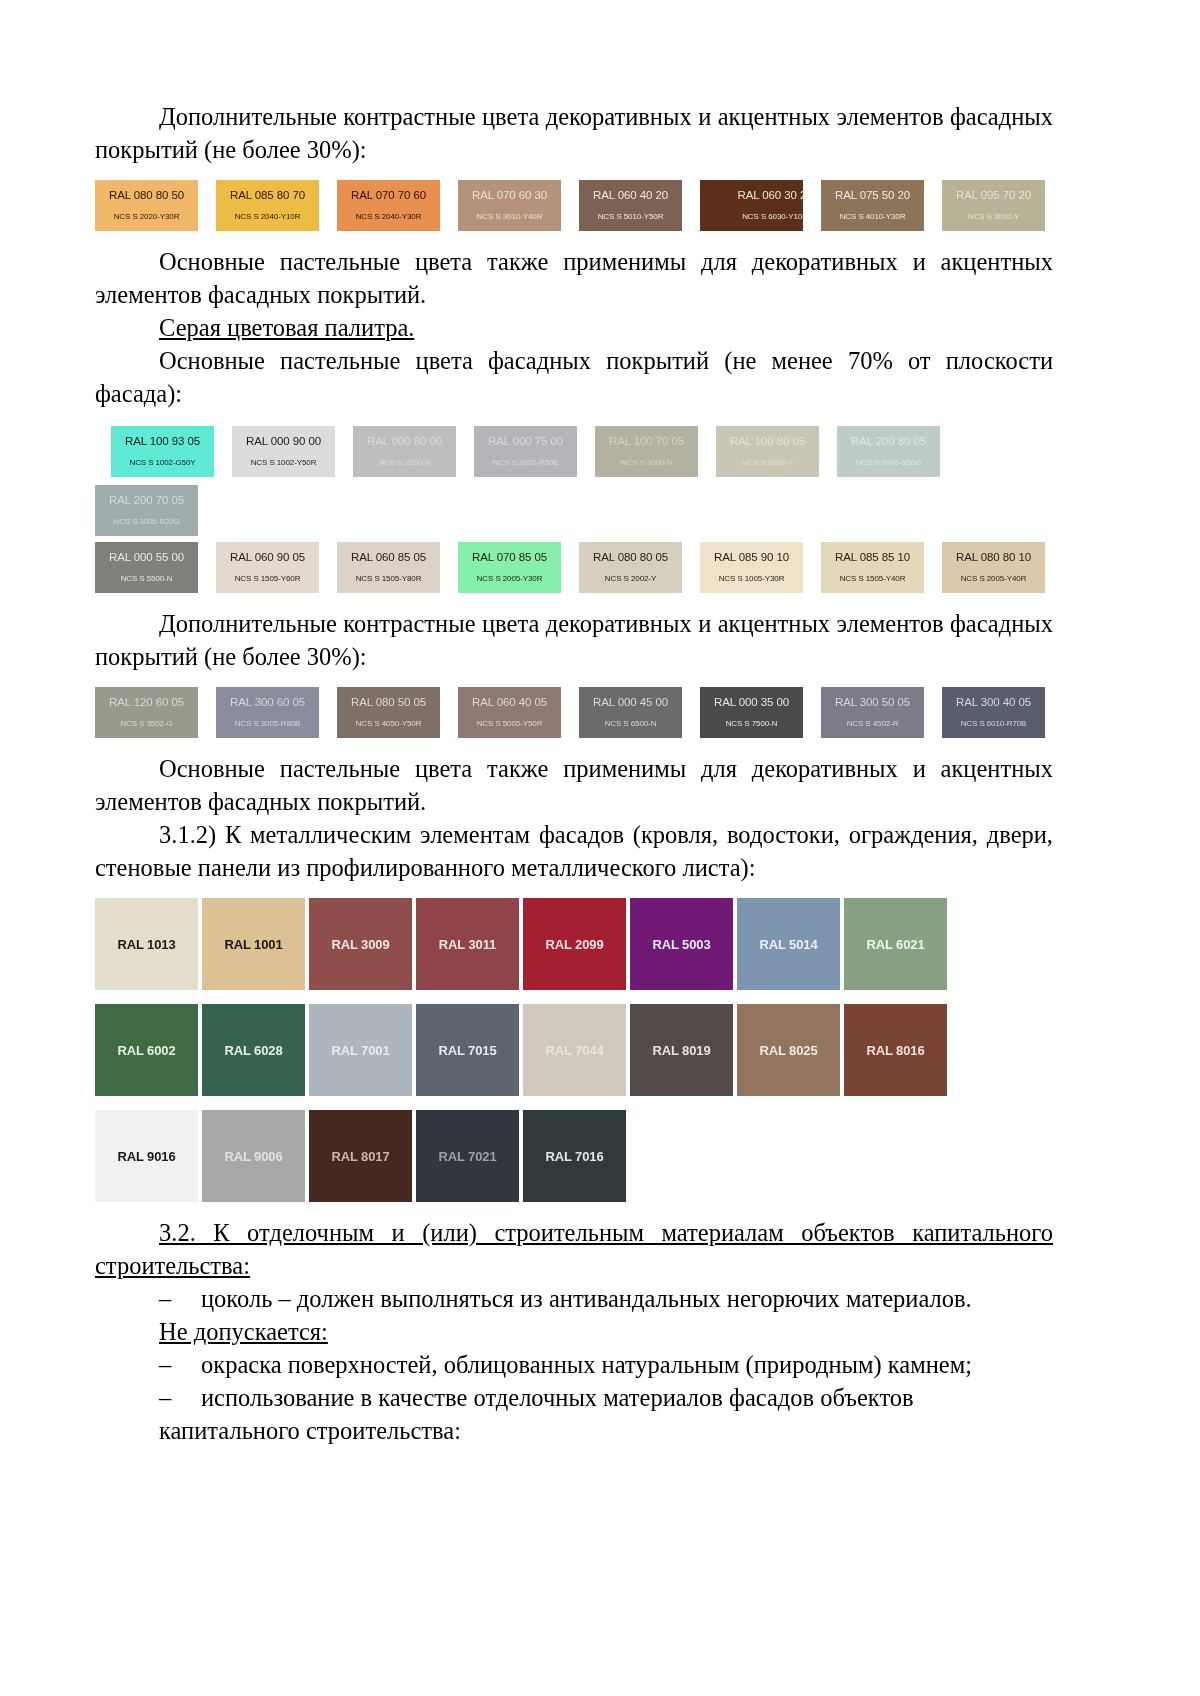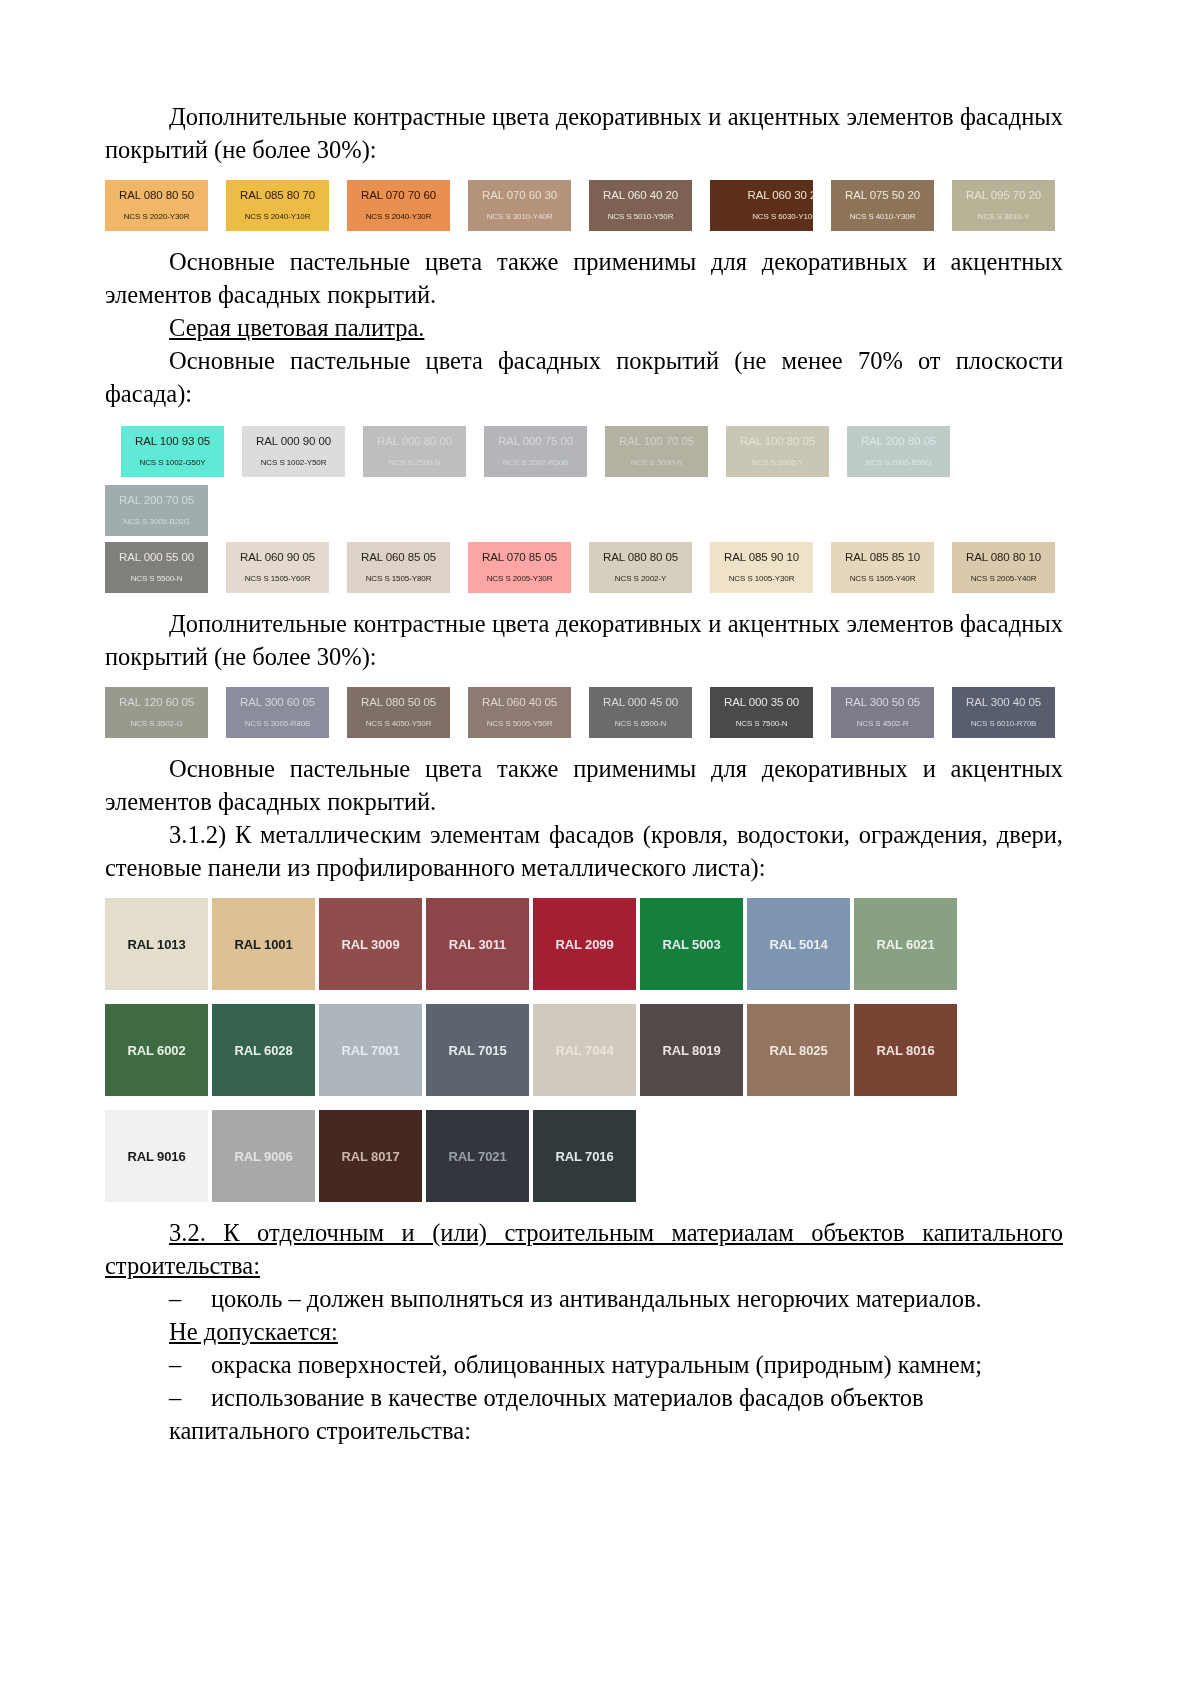--- a/index.html
+++ b/index.html
@@ -18,21 +18,21 @@
   .page {
     position: relative;
     width: 1200px;
     height: 1696px;
     background: #ffffff;
     padding: 0;
     box-sizing: border-box;
   }
   .content {
     position: absolute;
-    left: 105px;
+    left: 95px;
     top: 100px;
     width: 958px;
   }
   p.para {
     font-family: "Liberation Serif", serif;
     font-size: 24.5px;
     line-height: 33px;
     margin: 0 0 0 0;
     text-align: justify;
     text-justify: inter-word;
@@ -197,21 +197,21 @@
           <div class="ncs">NCS S 5500-N</div>
         </div>
         <div class="swatch" style="background: rgb(227, 217, 207); color: rgb(36, 29, 22);">
           <div class="ral">RAL 060 90 05</div>
           <div class="ncs">NCS S 1505-Y60R</div>
         </div>
         <div class="swatch" style="background: rgb(221, 210, 199); color: rgb(36, 29, 22);">
           <div class="ral">RAL 060 85 05</div>
           <div class="ncs">NCS S 1505-Y80R</div>
         </div>
-        <div class="swatch" style="background: #fca5a5; color: rgb(36, 29, 22);">
+        <div class="swatch" style="background: #86efac; color: rgb(36, 29, 22);">
           <div class="ral">RAL 070 85 05</div>
           <div class="ncs">NCS S 2005-Y30R</div>
         </div>
         <div class="swatch" style="background: rgb(214, 207, 190); color: rgb(36, 31, 22);">
           <div class="ral">RAL 080 80 05</div>
           <div class="ncs">NCS S 2002-Y</div>
         </div>
         <div class="swatch" style="background: rgb(238, 227, 201); color: rgb(36, 31, 22);">
           <div class="ral">RAL 085 90 10</div>
           <div class="ncs">NCS S 1005-Y30R</div>
@@ -276,21 +276,21 @@
         </div>
         <div class="swatch metal" style="background: rgb(143, 78, 76); color: rgb(240, 230, 228);">
           <div class="ral">RAL 3009</div>
         </div>
         <div class="swatch metal" style="background: rgb(143, 68, 73); color: rgb(240, 228, 229);">
           <div class="ral">RAL 3011</div>
         </div>
         <div class="swatch metal" style="background: rgb(164, 31, 49); color: rgb(243, 227, 229);">
           <div class="ral">RAL 2099</div>
         </div>
-        <div class="swatch metal" style="background: #15803d; color: rgb(228, 232, 239); justify-content: center;">
+        <div class="swatch metal" style="background: #701a75; color: rgb(228, 232, 239); justify-content: center;">
           <div class="ral">RAL 5003</div>
         </div>
         <div class="swatch metal" style="background: rgb(126, 149, 176); color: rgb(234, 239, 244);">
           <div class="ral">RAL 5014</div>
         </div>
         <div class="swatch metal" style="background: rgb(136, 161, 131); color: rgb(238, 242, 236);">
           <div class="ral">RAL 6021</div>
         </div>
       </div>
     <div class="grid-metal" id="grid-metal-2">

